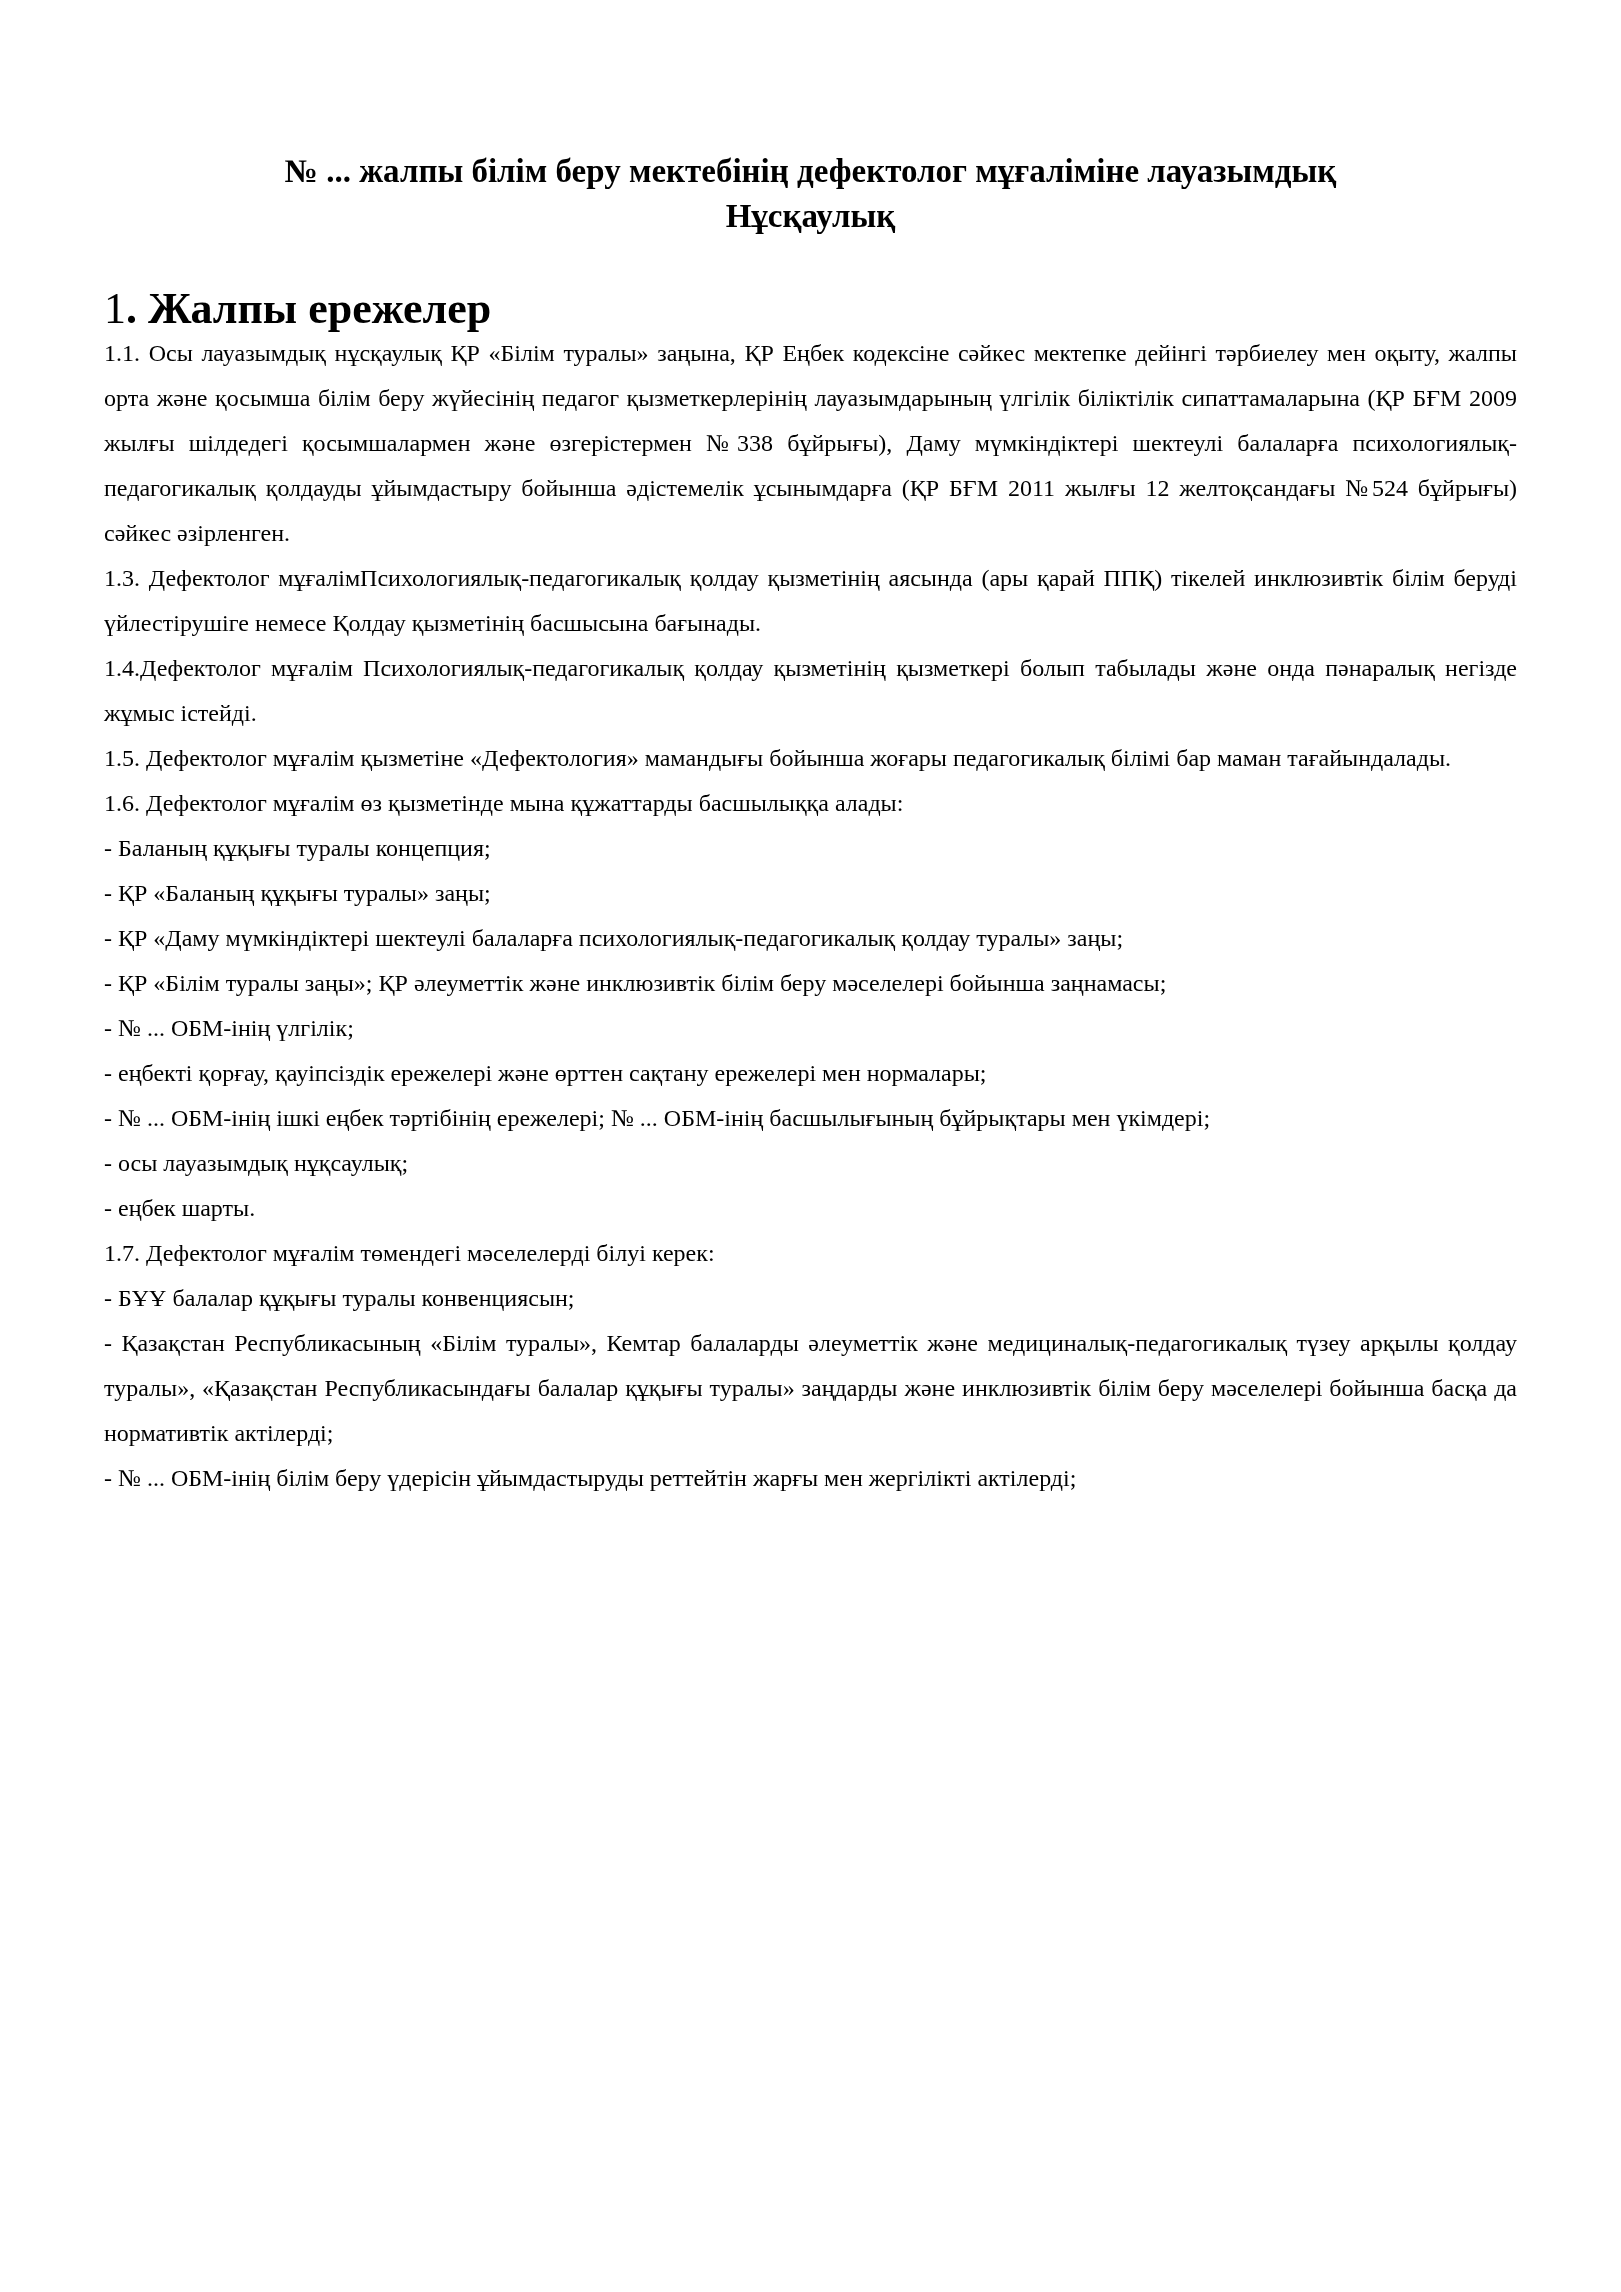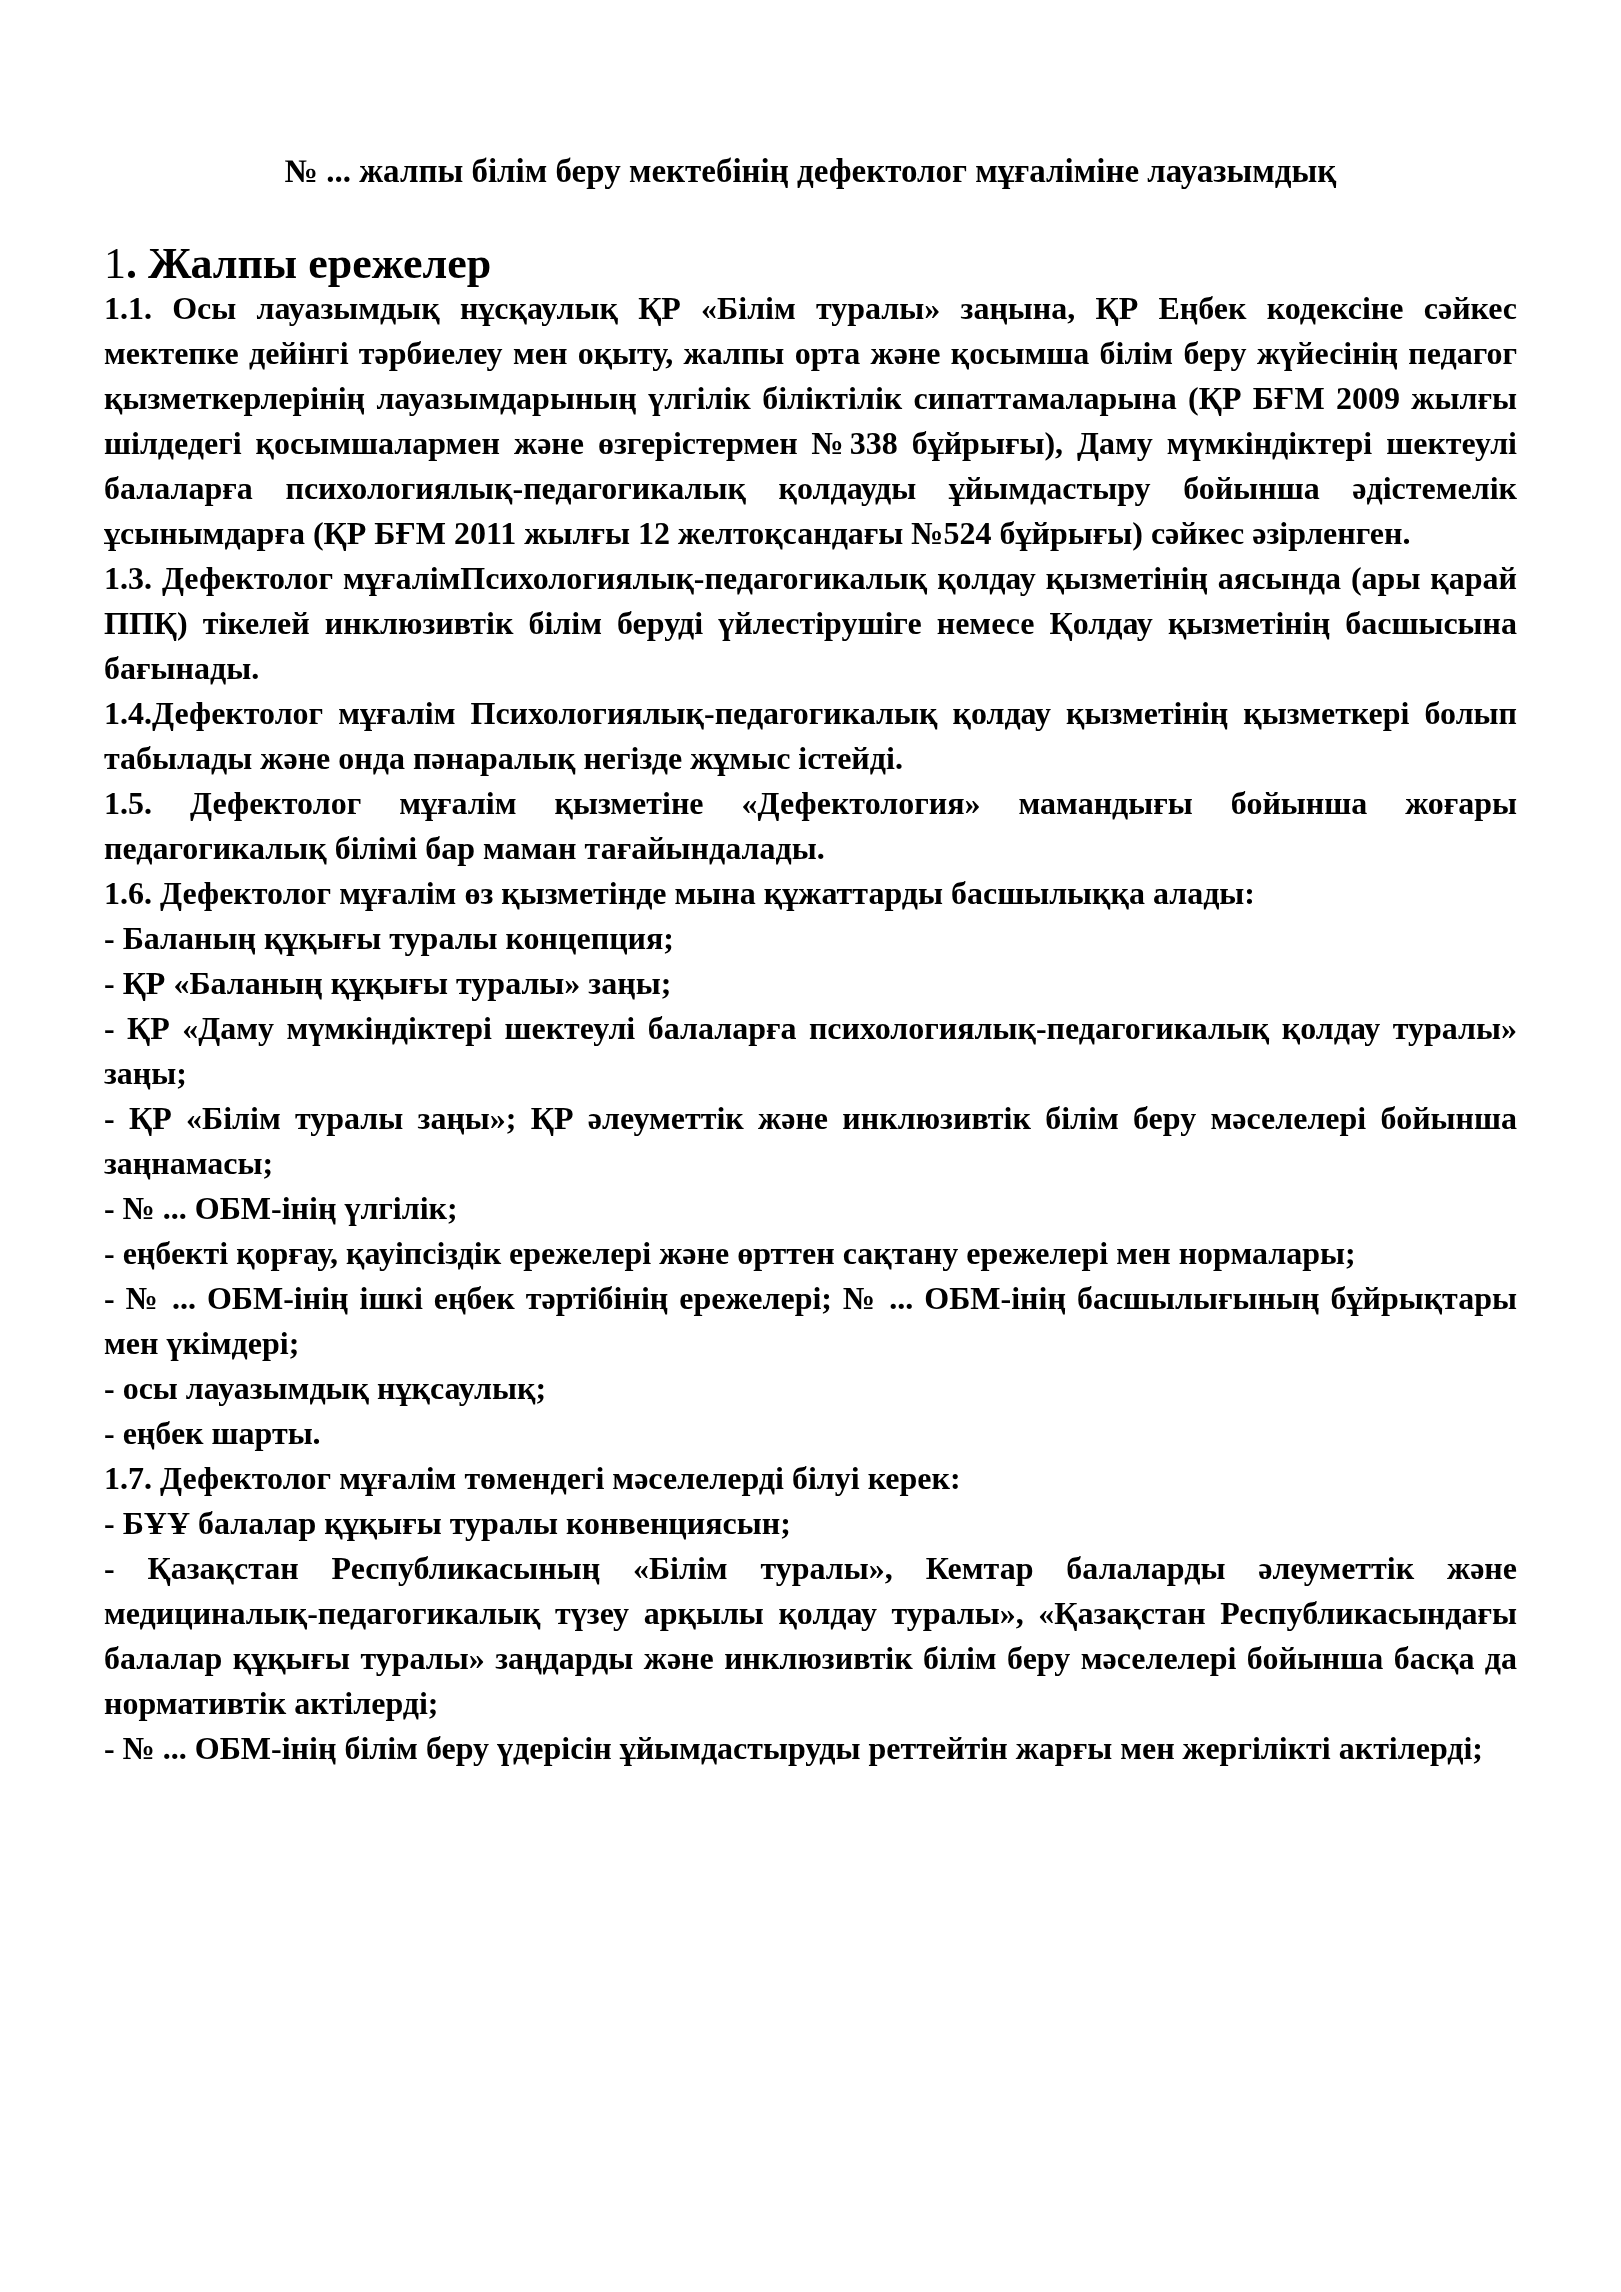--- a/index.html
+++ b/index.html
@@ -34,34 +34,34 @@
     margin: 0;
   }
   .section-number {
     font-weight: normal;
   }
   .section-rest {
     font-weight: bold;
   }
   .paragraphs p {
     margin: 0;
-    font-size: 32px;
+    font-size: 24px;
     line-height: 45px;
     text-align: justify;
     text-justify: inter-word;
-    font-weight: bold;
   }
 </style>
 </head>
 <body>
 
 <div class="page">
 
   <h1 class="doc-title">
     <span class="title-line">№ ... жалпы білім беру мектебінің дефектолог мұғаліміне лауазымдық</span>
+    <span class="title-line">Нұсқаулық</span>
   </h1>
 
   <div class="section-heading">
     <span class="section-number">1</span><span class="section-rest">. Жалпы ережелер</span>
   </div>
 
   <div class="paragraphs">
       <p>1.1. Осы лауазымдық нұсқаулық ҚР «Білім туралы» заңына, ҚР Еңбек кодексіне сәйкес мектепке дейінгі тәрбиелеу мен оқыту, жалпы орта және қосымша білім беру жүйесінің педагог қызметкерлерінің лауазымдарының үлгілік біліктілік сипаттамаларына (ҚР БҒМ 2009 жылғы шілдедегі қосымшалармен және өзгерістермен №338 бұйрығы), Даму мүмкіндіктері шектеулі балаларға психологиялық-педагогикалық қолдауды ұйымдастыру бойынша әдістемелік ұсынымдарға (ҚР БҒМ 2011 жылғы 12 желтоқсандағы №524 бұйрығы) сәйкес әзірленген.</p>
       <p>1.3. Дефектолог мұғалімПсихологиялық-педагогикалық қолдау қызметінің аясында (ары қарай ППҚ) тікелей инклюзивтік білім беруді үйлестірушіге немесе Қолдау қызметінің басшысына бағынады.</p>
       <p>1.4.Дефектолог мұғалім Психологиялық-педагогикалық қолдау қызметінің қызметкері болып табылады және онда пәнаралық негізде жұмыс істейді.</p>

